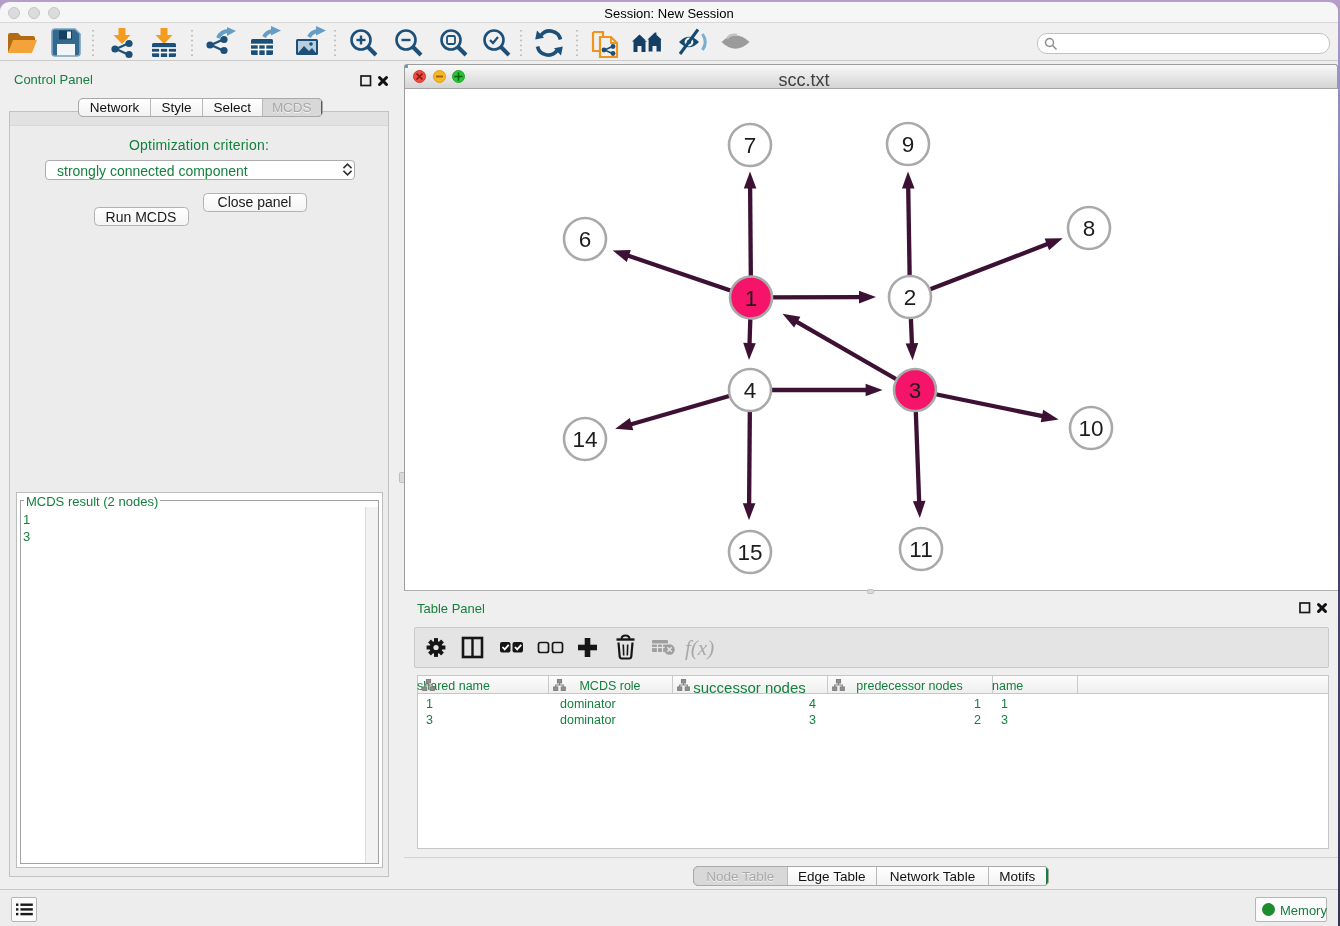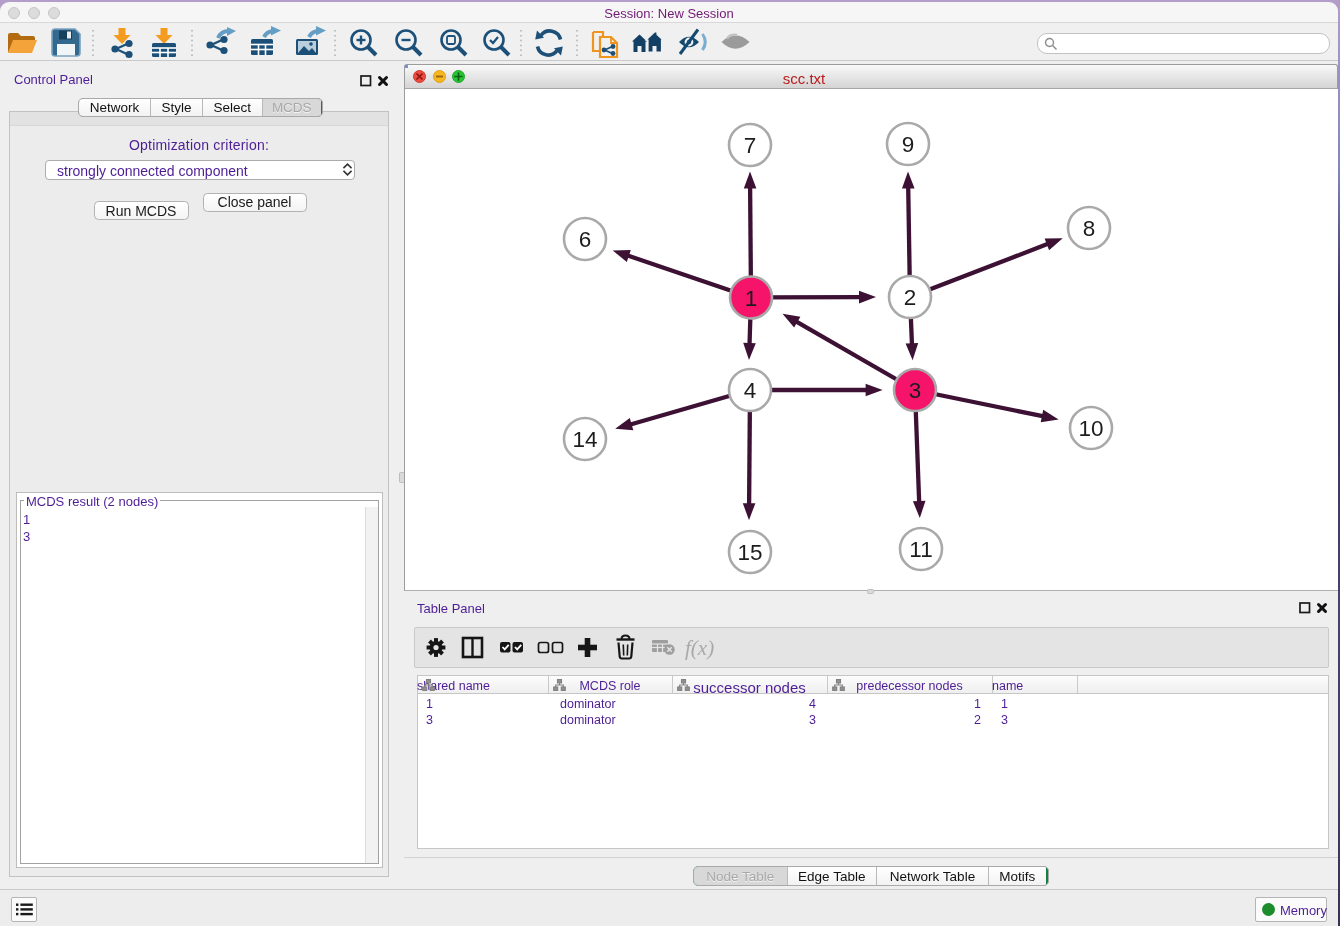--- a/index.html
+++ b/index.html
@@ -1,33 +1,33 @@
 <!DOCTYPE html>
 <html><head><meta charset="utf-8"><title>Session: New Session</title><style>
 *{margin:0;padding:0;box-sizing:border-box}
 html,body{width:1340px;height:926px;overflow:hidden;font-family:"Liberation Sans",sans-serif;background:#efefef}
 .abs{position:absolute}
-.txt{position:absolute;white-space:nowrap;color:#4c1d95}
+.txt{position:absolute;white-space:nowrap;color:#15803d}
 .tabbar{position:absolute;display:flex;border:1px solid #a9a9a9;border-radius:5px;overflow:hidden;background:#15803d}
 .tab{flex:0 0 auto;display:flex;align-items:center;justify-content:center;font-size:13.5px;color:#111;background:linear-gradient(#ffffff,#f2f2f2);border-right:1px solid #b9b9b9}
 .tab:last-child{border-right:none}
 .tab.dis{background:#d8d8d8;color:#a8a8a8;text-shadow:0 1px 0 #f4f4f4}
 .btn{position:absolute;display:flex;align-items:center;justify-content:center;font-size:14px;color:#1a1a1a;background:linear-gradient(#ffffff,#f4f4f4);border:1px solid #b2b2b2;border-radius:4.5px}
 </style></head><body>
 
 <div class="abs" style="left:0;top:0;width:1340px;height:3px;background:#b49dc8"></div>
 <div class="abs" style="left:1338px;top:0;width:2px;height:926px;background:linear-gradient(#b49dc8 0px,#9d94c4 60px,#8286c0 170px,#4e4a7a 260px,#2e2b52 320px,#3a3860 420px,#45436b 600px,#403e64 780px,#353257 926px)"></div>
 <div class="abs" style="left:0;top:2px;width:10px;height:10px;background:radial-gradient(circle at 9px 9px, transparent 8.5px, #b49dc8 8.5px)"></div>
 <div class="abs" style="left:1328px;top:2px;width:10px;height:10px;background:radial-gradient(circle at 1px 9px, transparent 8.5px, #b49dc8 8.5px)"></div>
 
 <div class="abs" style="left:0;top:2px;width:1338px;height:20.5px;background:#f6f6f6;border-bottom:1px solid #d8d8d8;border-radius:9px 9px 0 0"></div>
 <div class="abs" style="left:8px;top:7px;width:12px;height:12px;border-radius:50%;background:#dcdcdc;border:1px solid #c6c6c6"></div>
 <div class="abs" style="left:28px;top:7px;width:12px;height:12px;border-radius:50%;background:#dcdcdc;border:1px solid #c6c6c6"></div>
 <div class="abs" style="left:48px;top:7px;width:12px;height:12px;border-radius:50%;background:#dcdcdc;border:1px solid #c6c6c6"></div>
-<div class="txt" style="left:0;top:6px;width:1338px;text-align:center;font-size:13px;color:#701a75">Session: New Session</div>
+<div class="txt" style="left:0;top:6px;width:1338px;text-align:center;font-size:13px;color:#000000">Session: New Session</div>
 
 <div class="abs" style="left:0;top:23px;width:1338px;height:38px;background:#f0f0f0;border-bottom:1px solid #c9c9c9"></div>
 <svg class="abs" style="left:0;top:23px" width="1338" height="38" viewBox="0 0 1338 38">
 <g fill="none">
 
 <g stroke="#a9a9a9" stroke-width="1.4" stroke-dasharray="1.5,3.4">
 <line x1="93" y1="7" x2="93" y2="33"></line>
         <line x1="192" y1="7" x2="192" y2="33"></line>
 <line x1="335" y1="7" x2="335" y2="33"></line>
         <line x1="521" y1="7" x2="521" y2="33"></line>
@@ -197,21 +197,21 @@
 </div>
 <div class="txt" style="left:9px;top:137px;width:380px;text-align:center;font-size:14px;letter-spacing:0.2px">Optimization criterion:</div>
 <div class="abs" style="left:44.5px;top:159.5px;width:310.5px;height:20px;background:#fff;border:1px solid #acacac;border-radius:4px"></div>
 <div class="txt" style="left:57px;top:162.5px;font-size:14px">strongly connected component</div>
 <svg class="abs" style="left:343px;top:162.5px" width="9" height="13" viewBox="0 0 9 13">
 <g fill="none" stroke="#333" stroke-width="1.7" stroke-linecap="square">
       <path d="M1,4.6 L4.5,1.2 L8,4.6"></path>
       <path d="M1,8.4 L4.5,11.8 L8,8.4"></path>
     </g>
 </svg>
-<div class="btn" style="left:93.5px;top:201px;width:95px;height:19px">Run MCDS</div>
+<div class="btn" style="left:93.5px;top:207px;width:95px;height:19px">Run MCDS</div>
 <div class="btn" style="left:202.5px;top:192.5px;width:104px;height:19px">Close panel</div>
 
 <div class="abs" style="left:16px;top:492px;width:367px;height:376px;background:#fff;border:1px solid #bdbdbd"></div>
 <div class="abs" style="left:20px;top:500px;width:359px;height:364px;border:1px solid #a2a2a2"></div>
 <div class="txt" style="left:24px;top:493.5px;font-size:13px;background:#fff;padding:0 2px">MCDS result (2 nodes)</div>
 <div class="txt" style="left:23px;top:512px;font-size:13px;line-height:16.5px">1<br>3</div>
 <div class="abs" style="left:365px;top:507px;width:13px;height:356px;background:#f2f2f2;border-left:1px solid #dcdcdc"></div>
 
 <div class="abs" style="left:398.5px;top:471.5px;width:6px;height:11.5px;background:#dadada;border:1px solid #bdbdbd;border-radius:1.5px"></div>
 
@@ -227,21 +227,21 @@
 <svg class="abs" style="left:432.5px;top:70px" width="13" height="13" viewBox="0 0 13 13">
     <line x1="3" y1="6.5" x2="10" y2="6.5" stroke="#9a5f16" stroke-width="1.8"></line>
   </svg>
 <div class="abs" style="left:452px;top:70px;width:13px;height:13px;border-radius:50%;background:#28c434;border:1px solid #1da62b"></div>
 <svg class="abs" style="left:452px;top:70px" width="13" height="13" viewBox="0 0 13 13">
     <g stroke="#0b6114" stroke-width="1.7" stroke-linecap="round">
       <line x1="3" y1="6.5" x2="10" y2="6.5"></line>
       <line x1="6.5" y1="3" x2="6.5" y2="10"></line>
     </g>
   </svg>
-<div class="txt" style="left:404px;top:69.5px;width:800px;text-align:center;font-size:15px;color:#b91c1c">scc.txt</div>
+<div class="txt" style="left:404px;top:69.5px;width:800px;text-align:center;font-size:18px;color:#404040">scc.txt</div>
 <div class="abs" style="left:404px;top:88.5px;width:934px;height:502px;background:#fff;border-left:1px solid #9c9c9c;border-bottom:1px solid #b0b0b0"></div>
 <svg style="position:absolute;left:0;top:0;width:1340px;height:926px;pointer-events:none" viewBox="0 0 1340 926">
     <g stroke="#3c1134" stroke-width="4.3">
       <line x1="751.0" y1="297.5" x2="750.1" y2="186.5"></line>
       <line x1="751.0" y1="297.5" x2="626.9" y2="255.3"></line>
       <line x1="751.0" y1="297.5" x2="861.0" y2="297.1"></line>
       <line x1="751.0" y1="297.5" x2="749.5" y2="345.0"></line>
       <line x1="910.0" y1="297.0" x2="908.2" y2="186.5"></line>
       <line x1="910.0" y1="297.0" x2="1048.7" y2="243.6"></line>
       <line x1="910.0" y1="297.0" x2="912.0" y2="345.3"></line>

